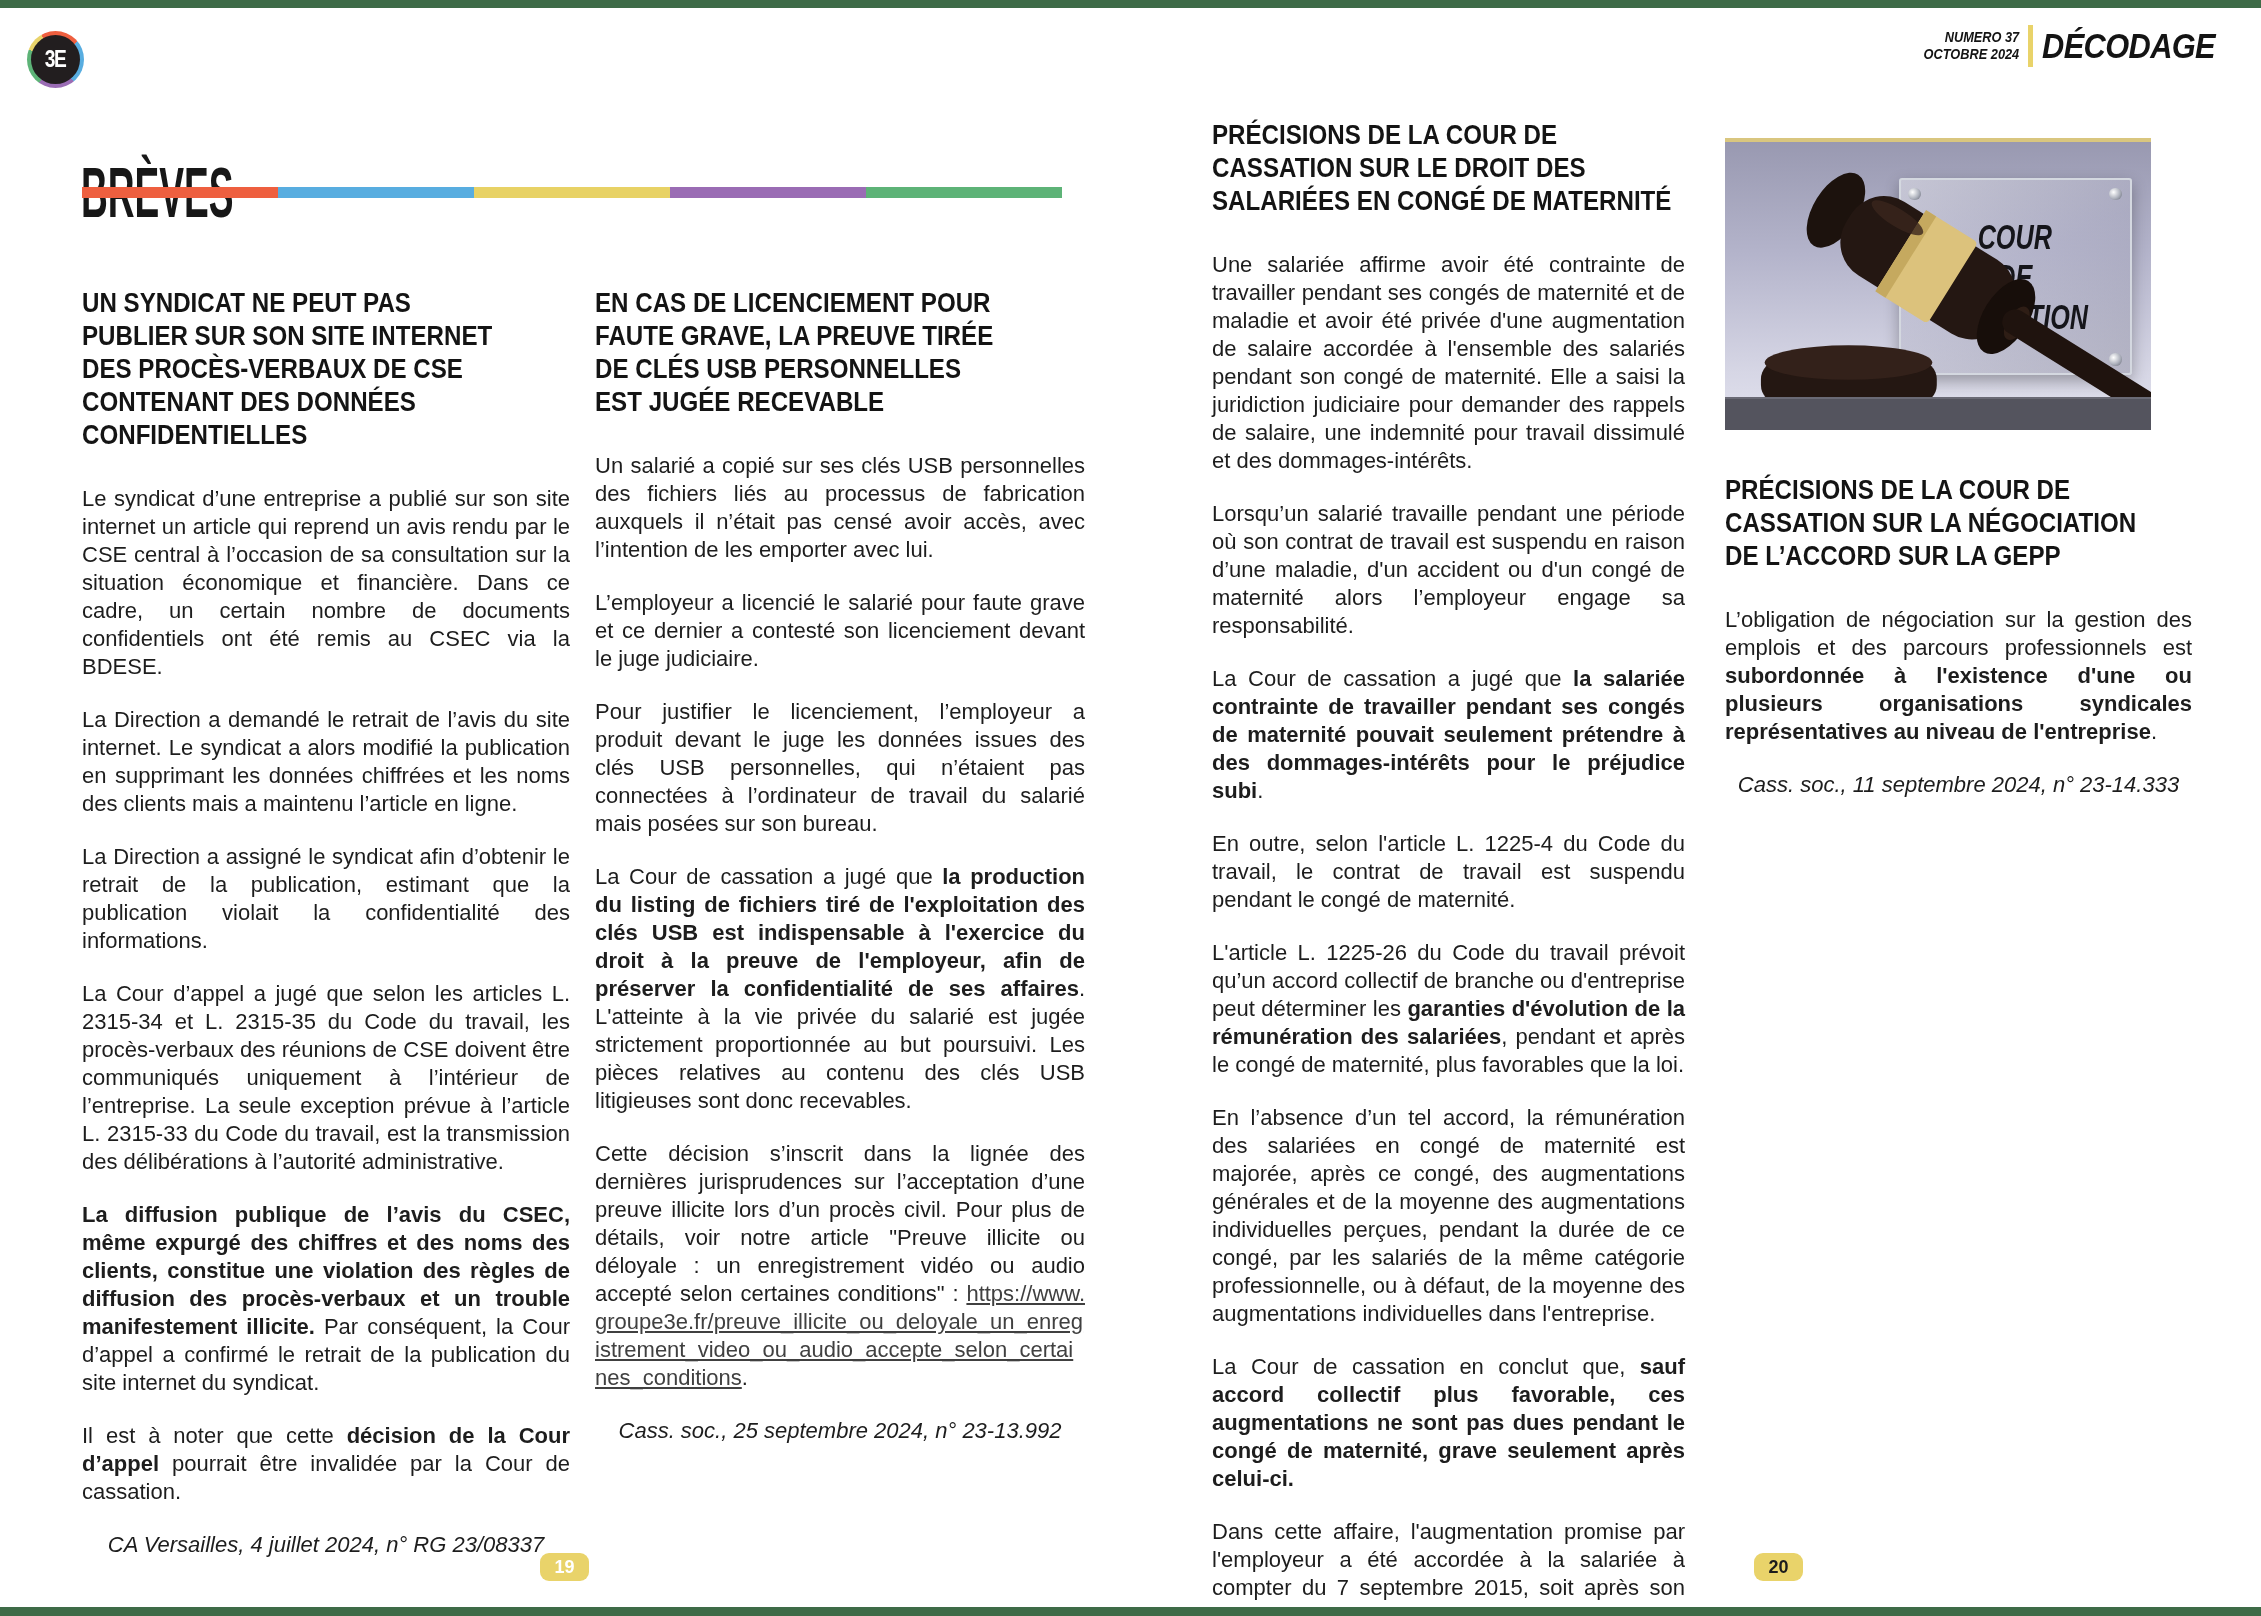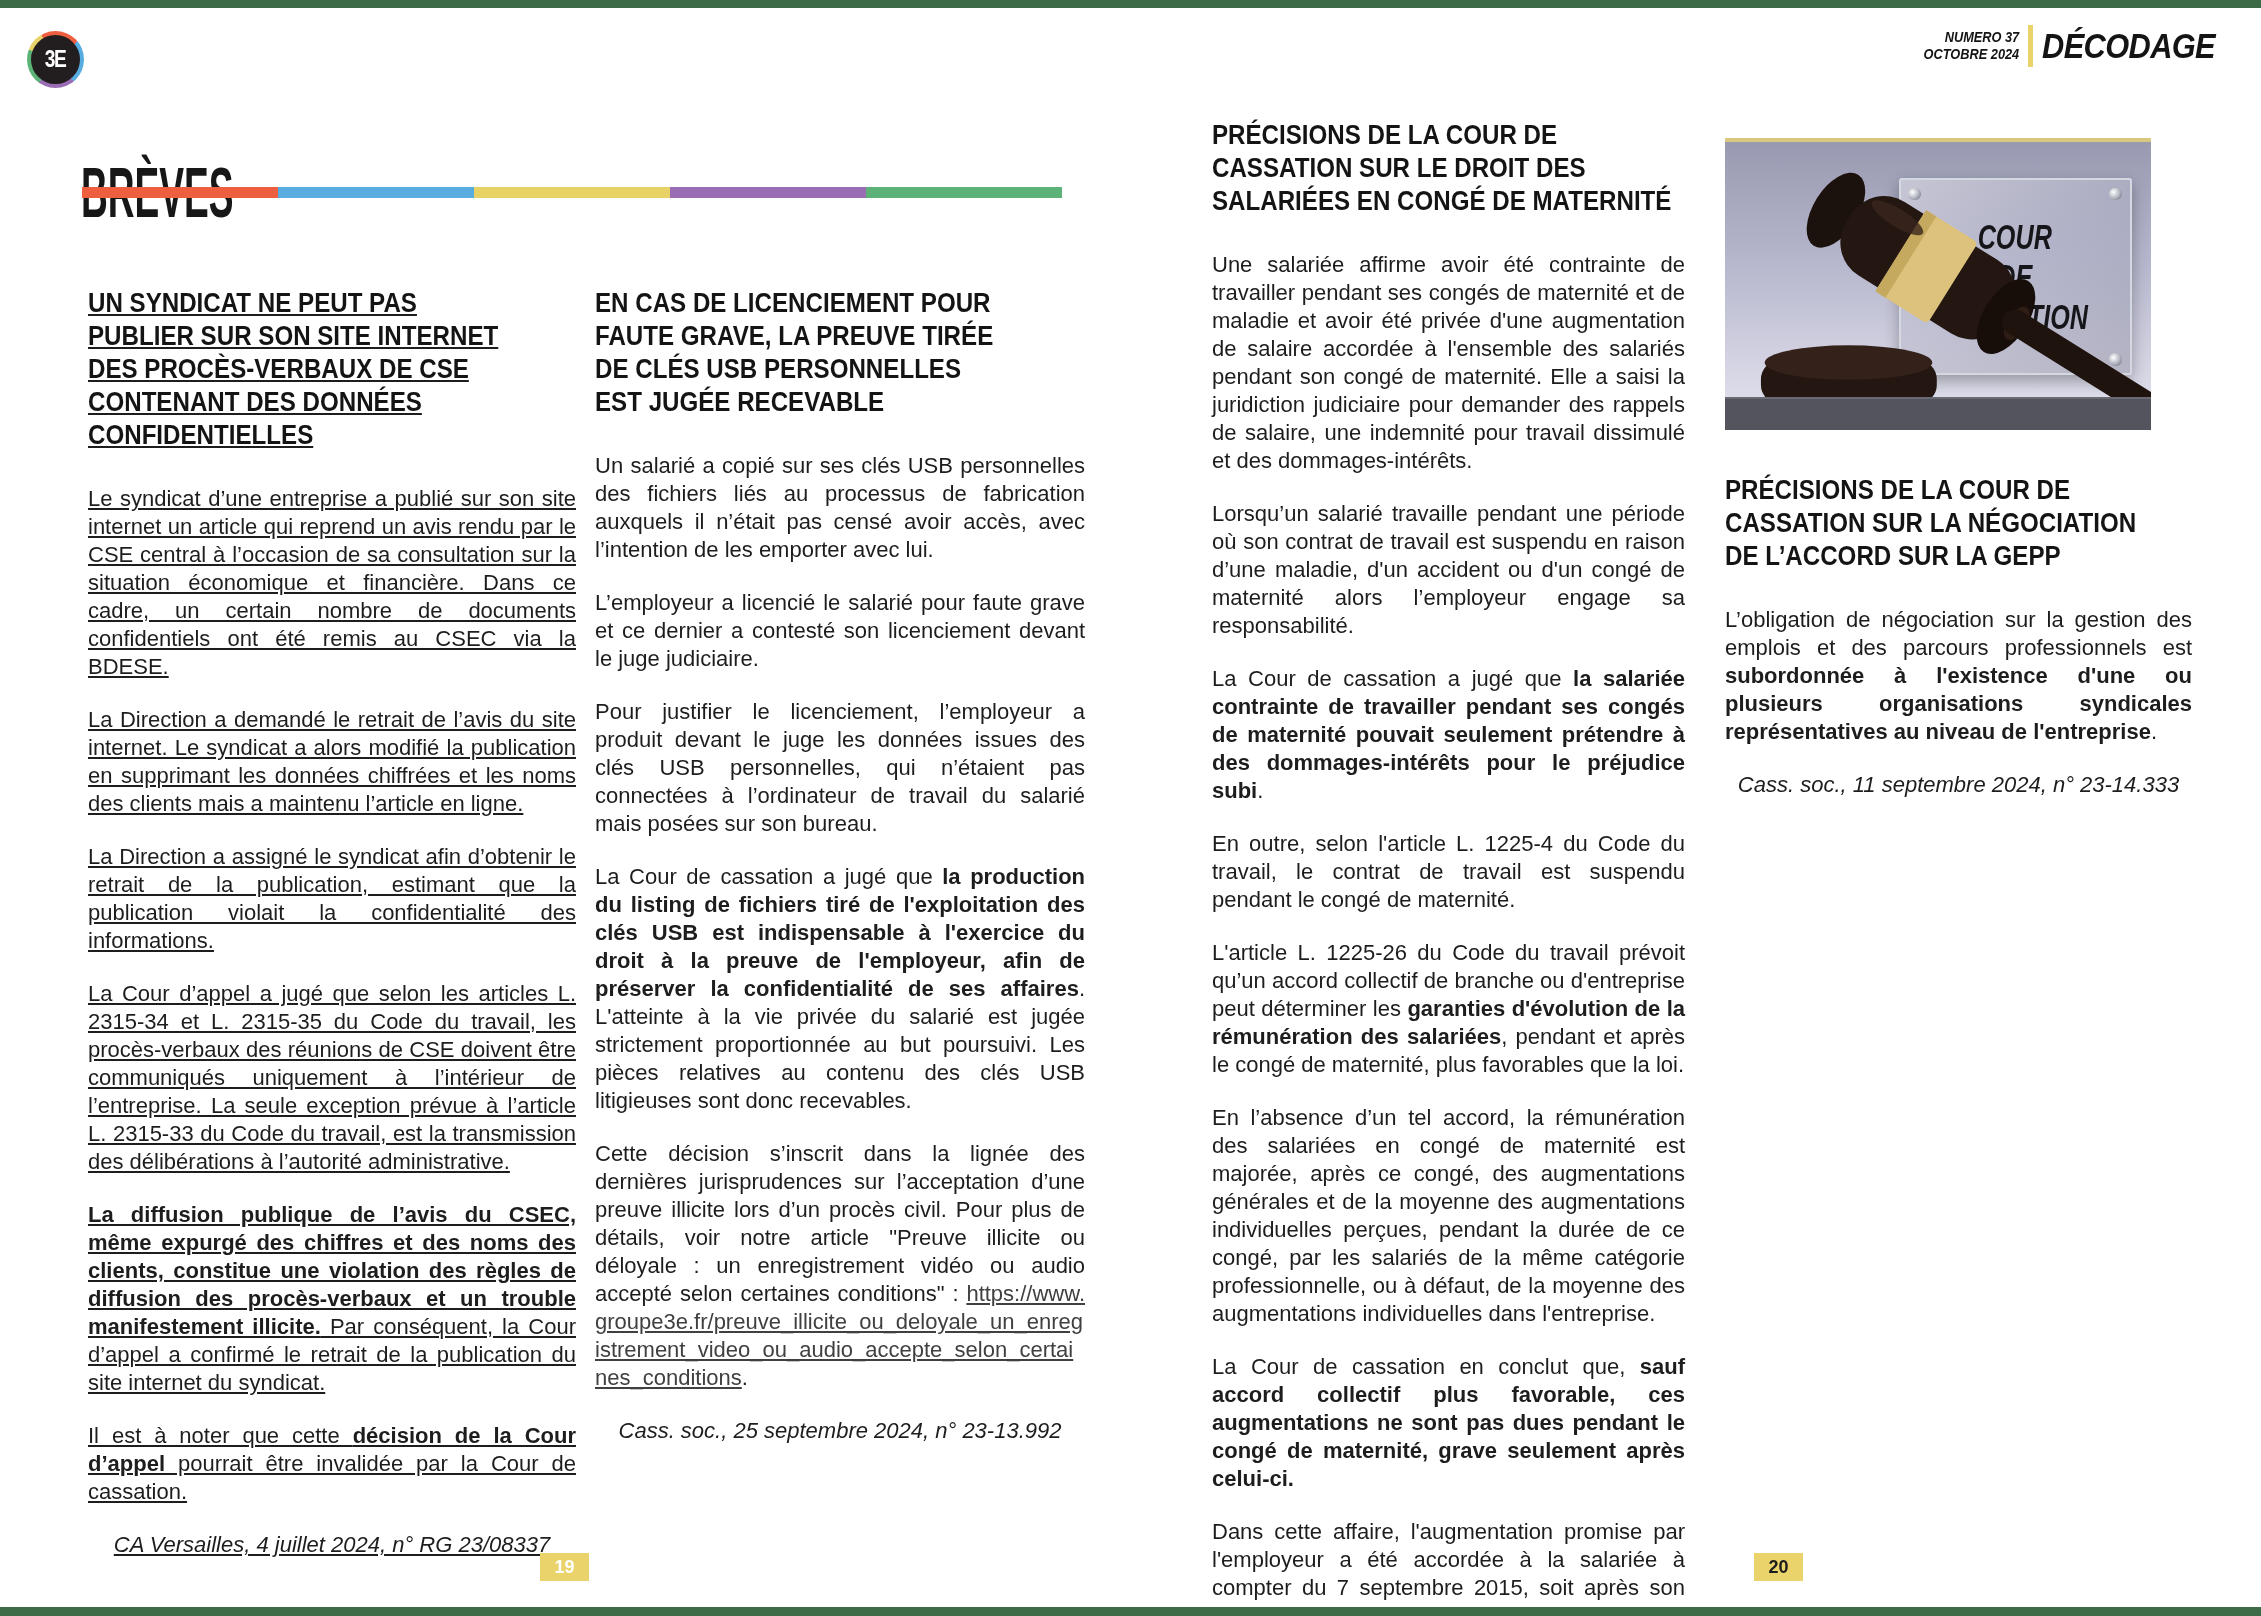--- a/index.html
+++ b/index.html
@@ -25,21 +25,21 @@
   .brand{font-weight:800;font-size:35px;letter-spacing:-0.7px;color:#141414;transform:scaleX(.88);transform-origin:0 50%;}
 
   .breves{position:absolute;left:81px;top:111px;font-size:70px;font-weight:800;letter-spacing:0;
         line-height:1;color:#171717;transform:scaleX(.53);transform-origin:0 0;white-space:nowrap;}
 
   .stripe{position:absolute;left:82px;top:187px;width:980px;height:11.2px;display:flex;}
   .stripe .seg{flex:1 1 0;height:100%;}
 
   
   .col{position:absolute;}
-  .col-1{left:88px;top:286px;width:488px;text-decoration:underline;}
+  .col-1{left:82px;top:286px;width:488px;}
   .col-2{left:595px;top:286px;width:490px;}
   .col-3{left:1212px;top:118px;width:473px;}
   .col-4{left:1725px;top:138px;width:467px;}
 
   .art-heading{font-size:28.4px;font-weight:800;line-height:33px;color:#141414;margin:0 0 34px 0;
         white-space:pre-line;transform:scaleX(.85);transform-origin:0 0;width:130%;}
   .art-body{font-size:22px;line-height:28px;}
   .para{margin:0 0 25px 0;text-align:justify;}
   .para.ref{font-style:italic;text-align:center;margin-top:4.5px;}
   .b{font-weight:700;}
@@ -59,21 +59,21 @@
         white-space:pre-line;transform:scaleX(.72);}
   .screw{position:absolute;width:12.7px;height:12.7px;border-radius:50%;
         background:radial-gradient(circle at 35% 35%,#ffffff,#aeb2bd 55%,#5f6370 100%);}
   .screw.tl{left:7.5px;top:7.5px;} .screw.tr{right:7.5px;top:7.5px;}
   .screw.bl{left:7.5px;bottom:7.5px;} .screw.br{right:7.5px;bottom:7.5px;}
   .gavel-svg{position:absolute;left:0;top:0;width:467px;height:292px;}
 
   .col-4 .art-heading{margin-top:43px;margin-bottom:34px;}
 
   .page-badge{position:absolute;top:1553px;width:49px;height:28px;background:#e9d36a;
-        display:flex;align-items:center;justify-content:center;font-size:18px;font-weight:700;}
+        display:flex;align-items:center;justify-content:center;font-size:18px;font-weight:700;border-radius:9px;}
   .badge-19{left:540px;color:#ffffff;}
   .badge-20{left:1754px;color:#1c1c1c;}
 </style>
 </head>
 <body>
 
 <div class="page">
 
   <div class="top-bar"></div>
 

